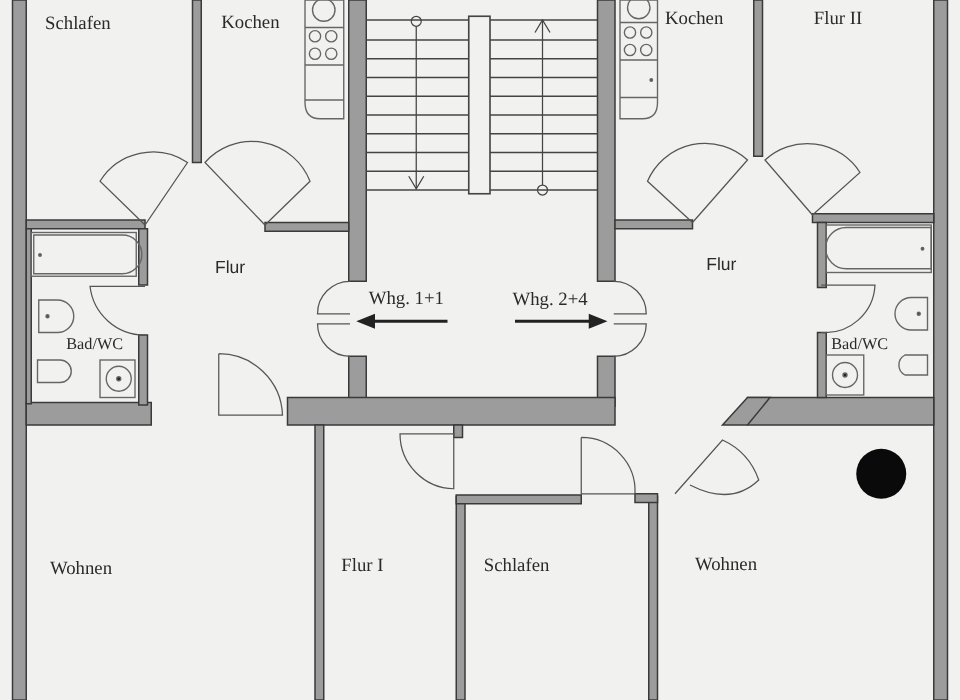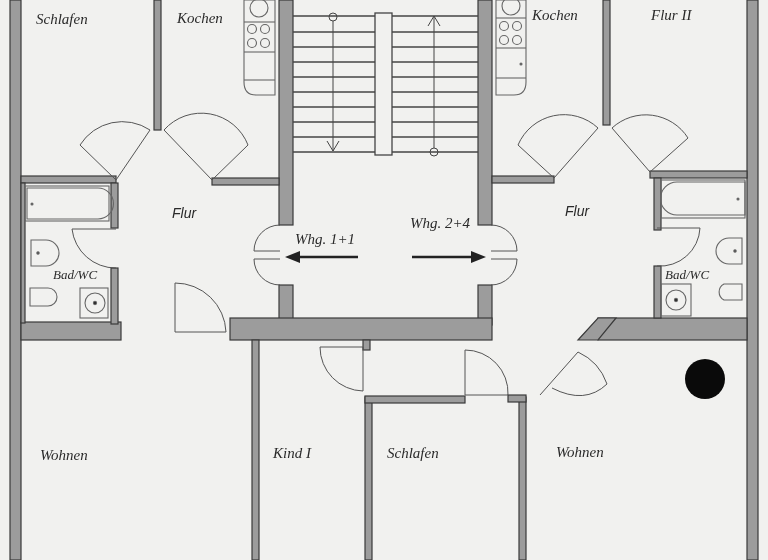--- a/index.html
+++ b/index.html
@@ -1,21 +1,21 @@
 <!DOCTYPE html>
 <html><head>
   <meta charset="utf-8">
   <style>
     html, body { margin: 0; padding: 0; }
     body {
       width: 768px; height: 560px; overflow: hidden;
       background: #f1f1ef;
       font-family: "Liberation Serif", "DejaVu Serif", serif;
     }
-    #plan { position: absolute; left: 0; top: 0; width: 768px; height: 496px; font-style: italic; }
+    #plan { position: absolute; left: 0; top: 0; width: 768px; height: 496px; }
     .label {
       position: absolute;
       font-family: "Liberation Serif", "DejaVu Serif", serif;
       font-size: 15px;
       color: #2a2a2a;
       white-space: nowrap;
       line-height: 1;
     }
     .label.small { font-size: 13px; }
     .label.sans { font-family: "Liberation Sans", "DejaVu Sans", sans-serif; font-size: 14px; }
@@ -196,20 +196,20 @@
   
   <span class="label" style="left:36px; top:12px;">Schlafen</span>
   <span class="label" style="left:177px; top:11px;">Kochen</span>
   <span class="label" style="left:532px; top:8px;">Kochen</span>
   <span class="label" style="left:651px; top:8px;">Flur II</span>
   <span class="label sans" style="left:172px; top:206px;">Flur</span>
   <span class="label sans" style="left:565px; top:204px;">Flur</span>
   <span class="label small" style="left:53px; top:268px;">Bad/WC</span>
   <span class="label small" style="left:665px; top:268px;">Bad/WC</span>
   <span class="label" style="left:40px; top:448px;">Wohnen</span>
-  <span class="label" style="left:273px; top:446px;">Kind I</span>
+  <span class="label" style="left:273px; top:446px;">Flur I</span>
   <span class="label" style="left:387px; top:446px;">Schlafen</span>
   <span class="label" style="left:556px; top:445px;">Wohnen</span>
 
   
   <span class="label" style="left:295px; top:232px;">Whg. 1+1</span>
-  <span class="label" style="left:410px; top:216px;text-align:right;">Whg. 2+4</span>
+  <span class="label" style="left:410px; top:233px;text-align:right;">Whg. 2+4</span>
 </div>
 
 </body></html>

